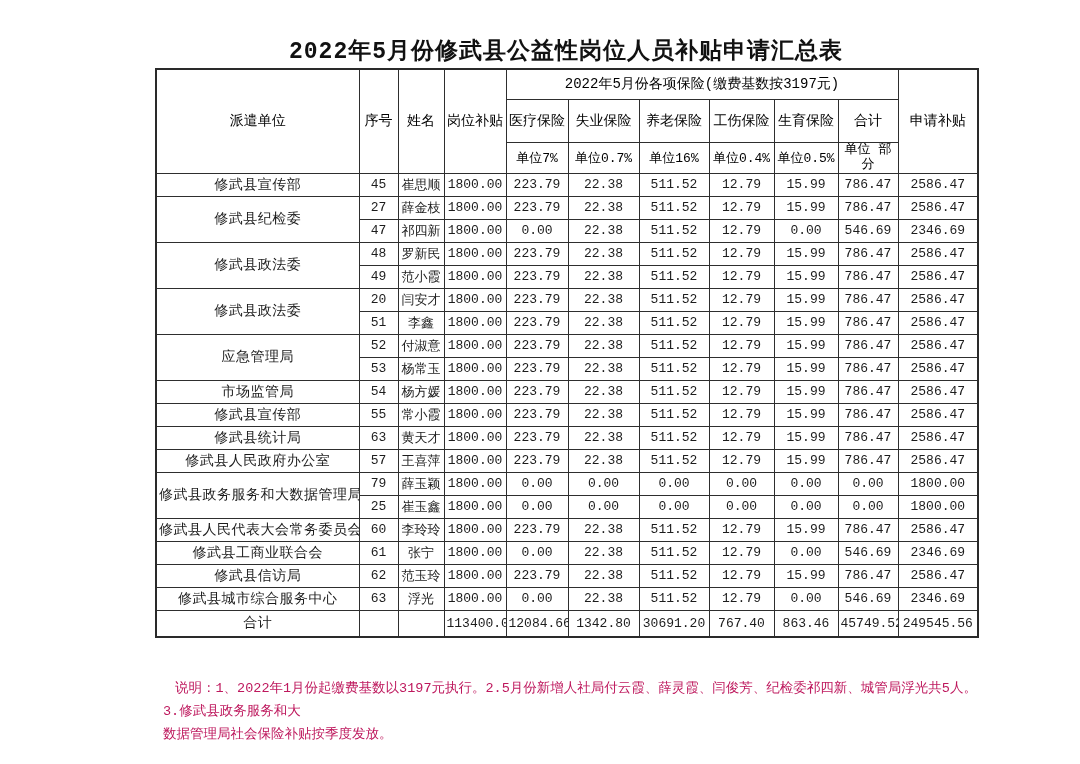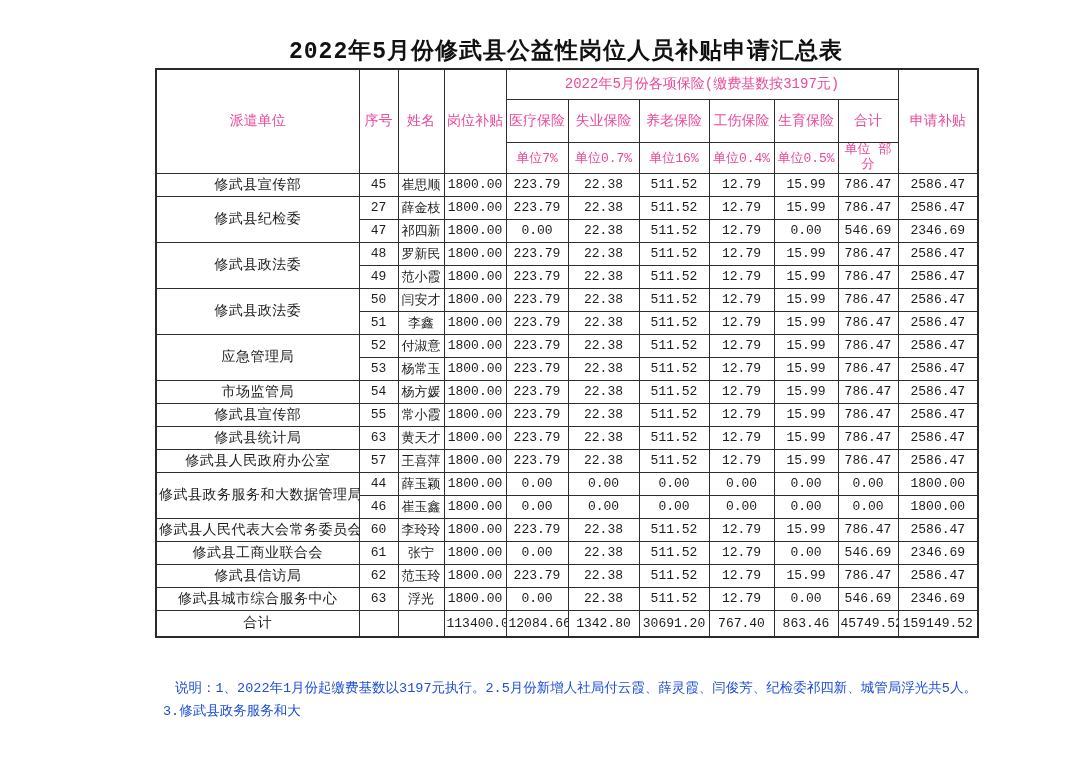--- a/index.html
+++ b/index.html
@@ -39,21 +39,21 @@
   }
   .summary th, .summary td {
     border: 1.5px solid #2e2e2e;
     text-align: center;
     vertical-align: middle;
     padding: 0 2px;
     font-weight: normal;
     overflow: hidden;
     white-space: nowrap;
   }
-  .summary thead th { font-size: 14px; color: #ec4899; }
+  .summary thead th { font-size: 14px; color: #000000; }
   .summary thead tr.hrow-1 { height: 30px; }
   .summary thead tr.hrow-2 { height: 43px; padding-left: 8px; }
   .summary thead tr.hrow-3 { height: 31px; }
   .summary thead th.rate-cell { font-size: 13px; }
   .summary thead th.wrap { white-space: normal; line-height: 1.15; }
   .summary tbody td {
     height: 22px;
     font-size: 13px;
     color: #1c1c1c;
   }
@@ -62,21 +62,21 @@
     letter-spacing: 0.5px;
   }
   .summary tbody tr.totals td { height: 25px; }
   .note {
     position: absolute;
     left: 163px;
     top: 663px;
     width: 816px;
     font-size: 13.5px;
     line-height: 23px;
-    color: #1d4ed8;
+    color: #be185d;
   }
   .note .line1 { padding-left: 12px; }
 </style>
 </head>
 <body>
 
 <div class="page">
 
   <h1 class="doc-title">2022年5月份修武县公益性岗位人员补贴申请汇总表</h1>
 
@@ -179,21 +179,21 @@
           <td>223.79</td>
           <td>22.38</td>
           <td>511.52</td>
           <td>12.79</td>
           <td>15.99</td>
           <td>786.47</td>
           <td>2586.47</td>
         </tr>
         <tr>
           <td class="unit" rowspan="2">修武县政法委</td>
-          <td>50</td>
+          <td>20</td>
           <td>闫安才</td>
           <td>1800.00</td>
           <td>223.79</td>
           <td>22.38</td>
           <td>511.52</td>
           <td>12.79</td>
           <td>15.99</td>
           <td>786.47</td>
           <td>2586.47</td>
         </tr>
@@ -281,33 +281,33 @@
           <td>223.79</td>
           <td>22.38</td>
           <td>511.52</td>
           <td>12.79</td>
           <td>15.99</td>
           <td>786.47</td>
           <td>2586.47</td>
         </tr>
         <tr>
           <td class="unit" rowspan="2">修武县政务服务和大数据管理局</td>
-          <td>44</td>
+          <td>79</td>
           <td>薛玉颖</td>
           <td>1800.00</td>
           <td>0.00</td>
           <td>0.00</td>
           <td>0.00</td>
           <td>0.00</td>
           <td>0.00</td>
           <td>0.00</td>
           <td>1800.00</td>
         </tr>
         <tr>
-          <td>46</td>
+          <td>25</td>
           <td>崔玉鑫</td>
           <td>1800.00</td>
           <td>0.00</td>
           <td>0.00</td>
           <td>0.00</td>
           <td>0.00</td>
           <td>0.00</td>
           <td>0.00</td>
           <td>1800.00</td>
         </tr>
@@ -367,22 +367,23 @@
           <td class="unit">合计</td>
           <td></td>
           <td></td>
           <td>113400.00</td>
           <td>12084.66</td>
           <td>1342.80</td>
           <td>30691.20</td>
           <td>767.40</td>
           <td>863.46</td>
           <td>45749.52</td>
-          <td>159149.52</td>
+          <td>249545.56</td>
         </tr>
       </tbody>
   </table>
 
   <p class="note">
     <span class="line1">说明：1、2022年1月份起缴费基数以3197元执行。2.5月份新增人社局付云霞、薛灵霞、闫俊芳、纪检委祁四新、城管局浮光共5人。3.修武县政务服务和大</span><br>
+    <span class="line2">数据管理局社会保险补贴按季度发放。</span>
   </p>
 
 </div>
 
 </body></html>

